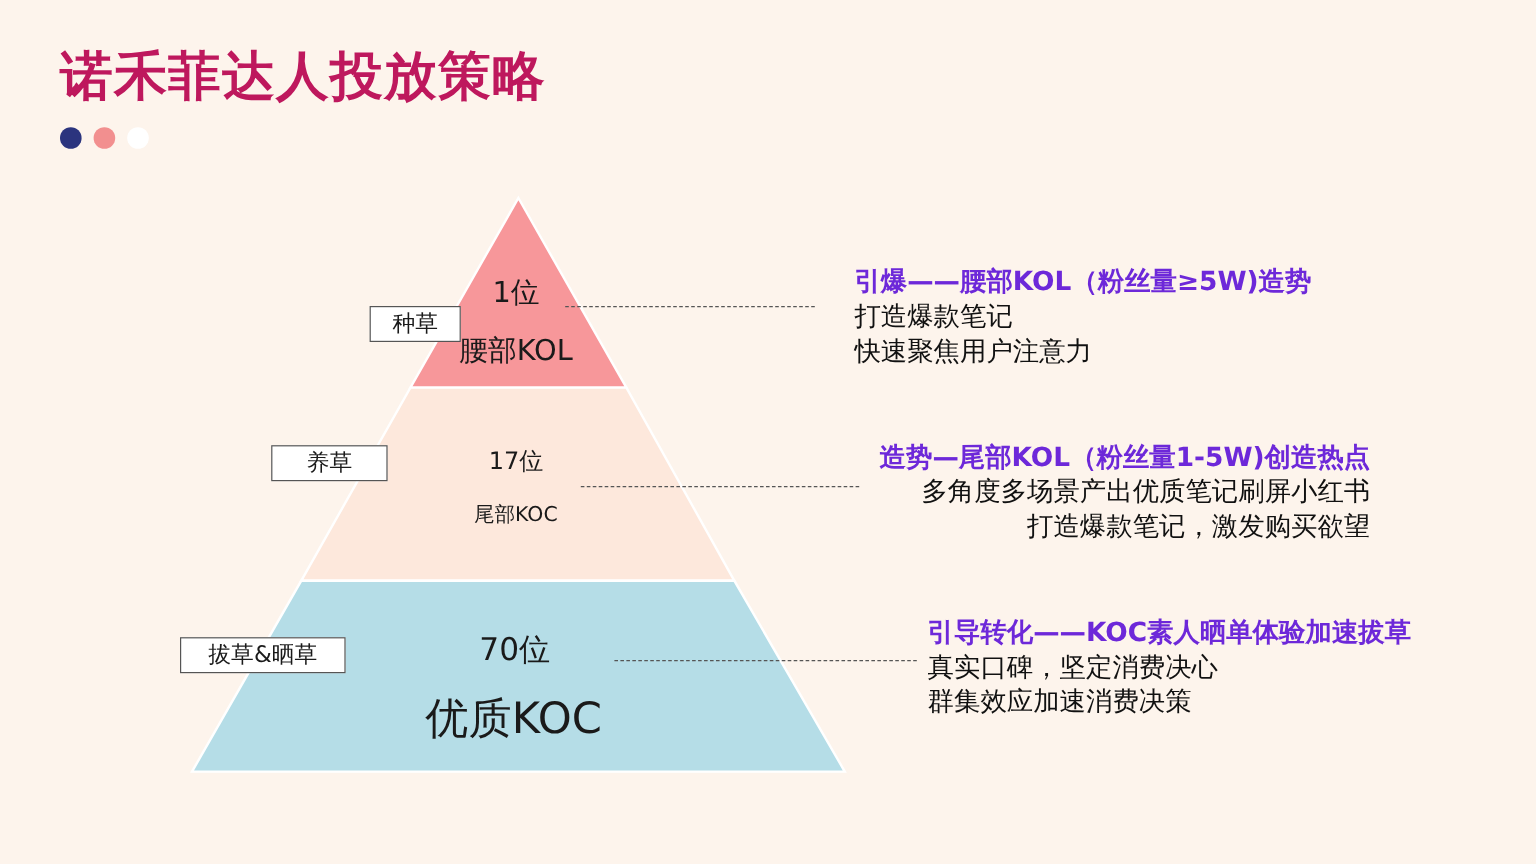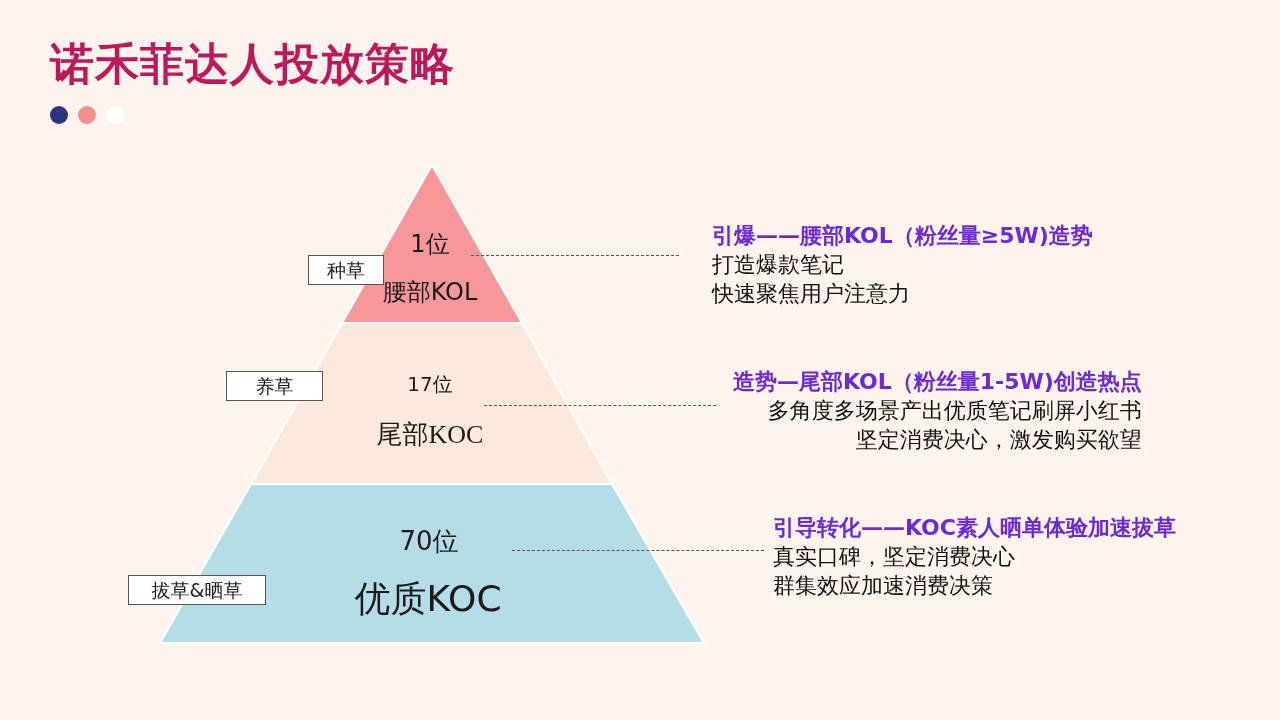--- a/index.html
+++ b/index.html
@@ -42,40 +42,40 @@
   <polygon points="432,165 522,323 342,323" fill="#f7979a" stroke="#ffffff" stroke-width="2"></polygon>
   <polygon points="342,323 522,323 612,484 251,484" fill="#fde8dc" stroke="#ffffff" stroke-width="2"></polygon>
   <polygon points="251,484 612,484 704,643 160,643" fill="#b5dde7" stroke="#ffffff" stroke-width="2"></polygon>
 </svg>
 
 <div class="tier-text" style="left:430px; top:228px; font-size:24px;">1位</div>
 <div class="tier-text" style="left:430px; top:276px; font-size:24px;">腰部KOL</div>
 <div class="stage" style="left:293px; top:255px; width:74px;margin-left:15px;">种草</div>
 
 <div class="tier-text" style="left:430px; top:371px; font-size:20px;">17位</div>
-<div class="tier-text" style="left:430px; top:417px; font-size:26px;font-family:Liberation Serif, serif;">尾部KOC</div>
+<div class="tier-text" style="left:430px; top:417px; font-size:17px;">尾部KOC</div>
 <div class="stage" style="left:226px; top:371px; width:95px;">养草</div>
 
 <div class="tier-text" style="left:429px; top:524px; font-size:26px;">70位</div>
 <div class="tier-text" style="left:428px; top:575px; font-size:36px;">优质KOC</div>
-<div class="stage" style="left:128px; top:531px; width:136px;margin-top:44px;">拔草&amp;晒草</div>
+<div class="stage" style="left:150px; top:531px; width:136px;">拔草&amp;晒草</div>
 
 <div class="dotline" style="left:471px; top:255px; width:208px;"></div>
 <div class="dotline" style="left:484px; top:405px; width:232px;"></div>
 <div class="dotline" style="left:512px; top:550px; width:252px;"></div>
 
 <div class="desc" style="left:712px; top:222px;">
   <div class="h">引爆——腰部KOL（粉丝量≥5W)造势</div>
   <div class="l">打造爆款笔记</div>
   <div class="l">快速聚焦用户注意力</div>
 </div>
 
 <div class="desc" style="left:733px; top:368px;text-align:right;">
   <div class="h">造势—尾部KOL（粉丝量1-5W)创造热点</div>
   <div class="l">多角度多场景产出优质笔记刷屏小红书</div>
-  <div class="l">坚定消费决心，激发购买欲望</div>
+  <div class="l">打造爆款笔记，激发购买欲望</div>
 </div>
 
 <div class="desc" style="left:773px; top:514px;">
   <div class="h">引导转化——KOC素人晒单体验加速拔草</div>
   <div class="l">真实口碑，坚定消费决心</div>
   <div class="l">群集效应加速消费决策</div>
 </div>
 
 </body></html>

